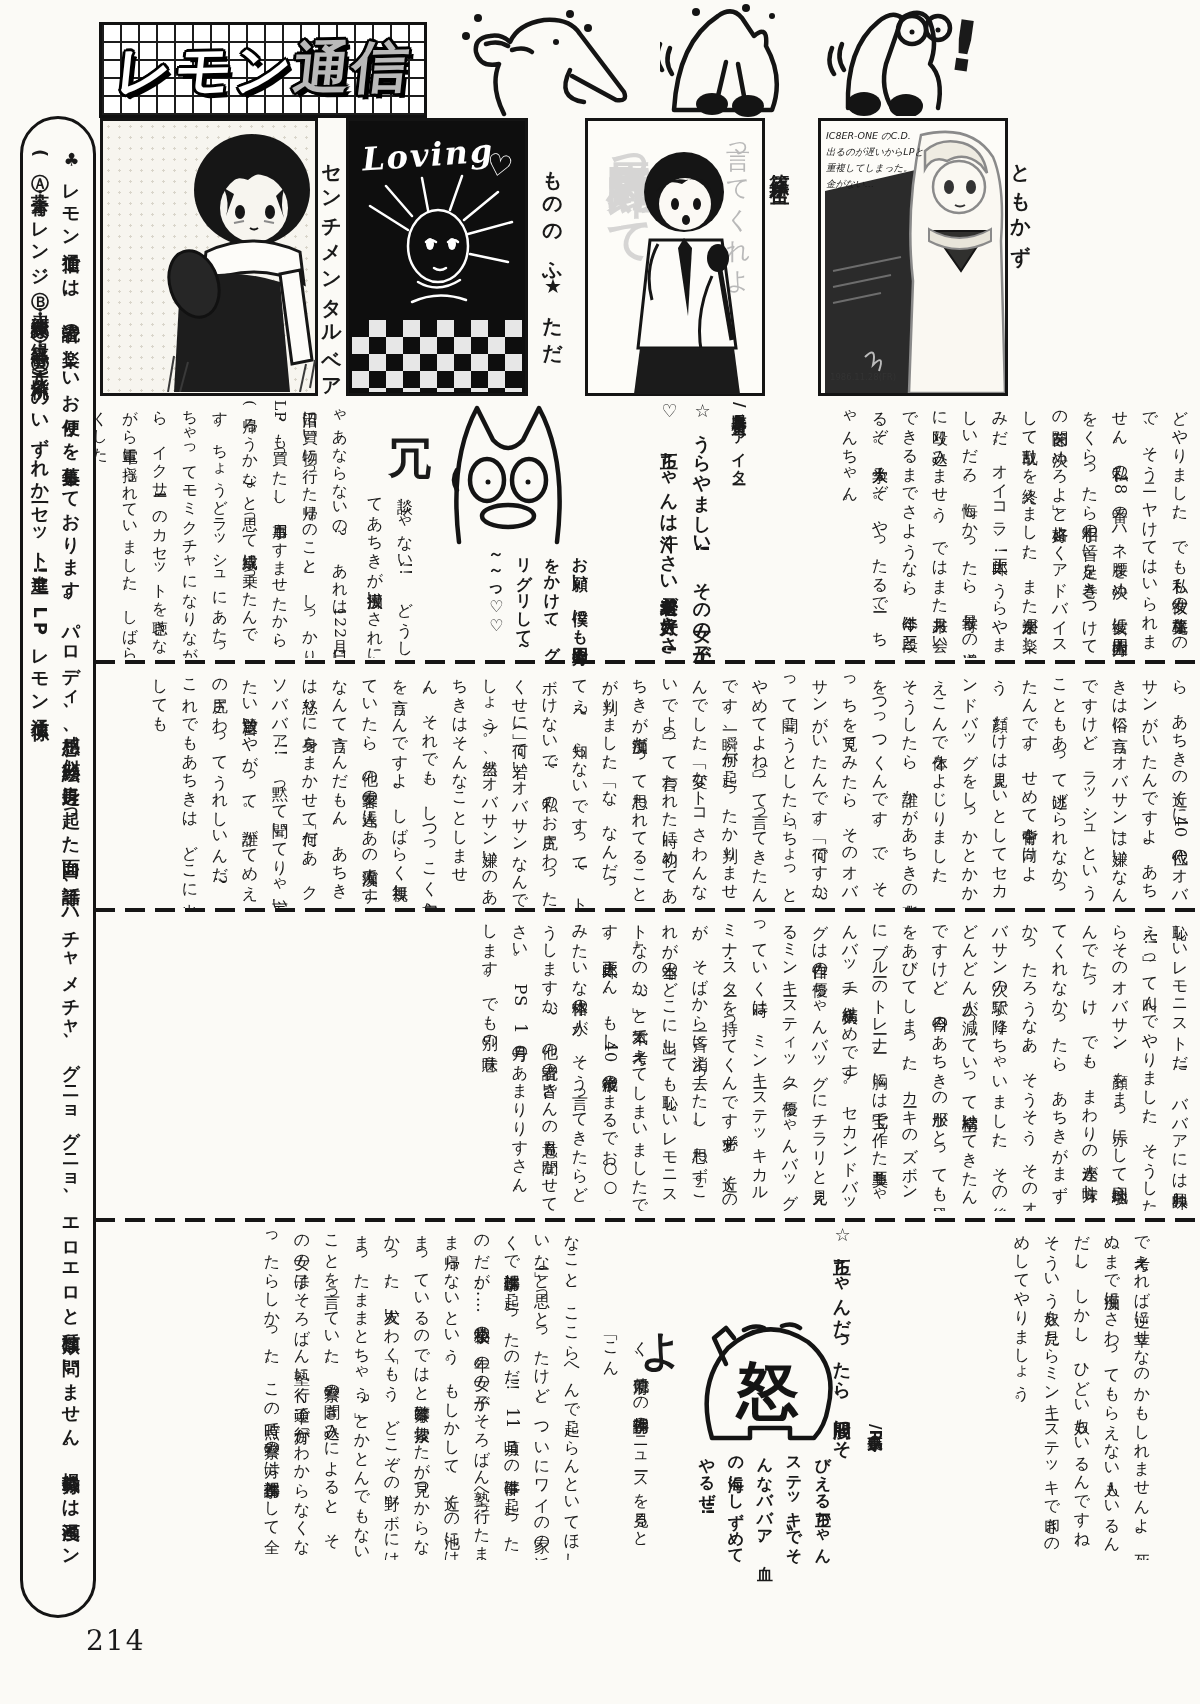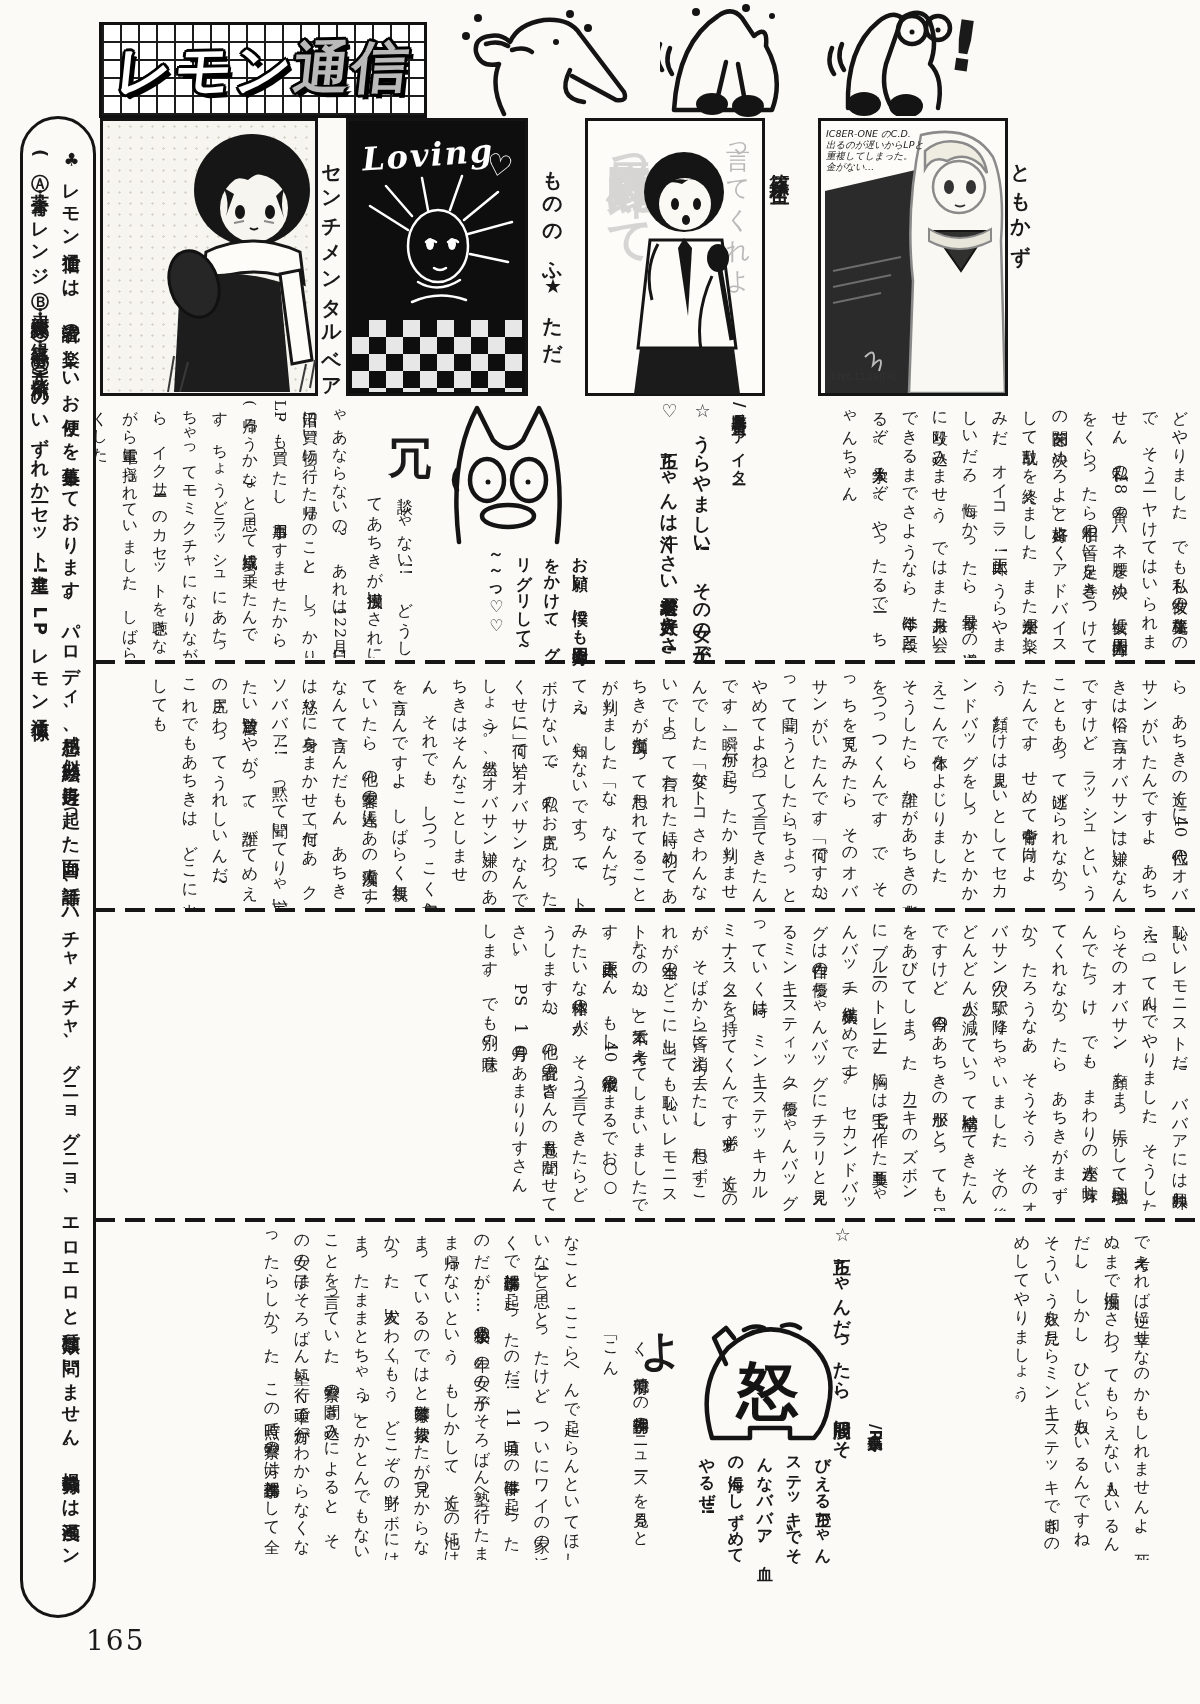--- a/index.html
+++ b/index.html
@@ -43,21 +43,21 @@
   #p2-title{left:362px;top:136px;font-size:32px;font-style:italic;font-weight:700;
             font-family:"DejaVu Serif",serif;color:#fff;letter-spacing:2px;transform:rotate(-4deg);}
   #p2-heart{left:486px;top:148px;font-size:30px;color:#fff;transform:rotate(12deg);}
   #p2-checker{left:352px;top:320px;width:170px;height:72px;opacity:.9;
       background:repeating-conic-gradient(#fff 0% 25%,transparent 0% 50%) 0 0/34px 34px;}
   #p3{left:585px;top:118px;width:180px;height:278px;background:#fdfcf8;}
   #p3-bg1{left:722px;top:128px;font-size:24px;color:#b9b9b9;letter-spacing:3px;}
   #p3-bg2{left:600px;top:126px;font-size:46px;color:#c9c9c9;letter-spacing:2px;font-weight:700;
           font-family:"DejaVu Sans",sans-serif;opacity:.75;}
   #p4{left:818px;top:118px;width:190px;height:278px;background:#fdfcf8;}
-  #p4-note{left:826px;top:128px;width:120px;font-size:9.5px;line-height:11px;font-style:italic;
+  #p4-note{left:826px;top:128px;width:120px;font-size:9.5px;line-height:16px;font-style:italic;
            font-family:"DejaVu Sans",sans-serif;z-index:3;}
   #p4-date{left:830px;top:372px;font-size:8.5px;font-family:"DejaVu Sans",sans-serif;color:#333;z-index:3;}
   .caption{font-size:20px;letter-spacing:4px;}
   #cap1{left:319px;top:150px;}
   #cap2{left:540px;top:156px;}
   #cap3{left:767px;top:158px;}
   #cap4{left:1008px;top:150px;}
 
   
   .divider{height:4px;background:repeating-linear-gradient(90deg,#161616 0 20px,transparent 20px 30px);}
@@ -263,15 +263,15 @@
   <svg class="abs" id="angry-doodle" width="148" height="124" viewBox="0 0 148 124">
     <path class="doodle" d="M20,118 Q4,64 36,28 Q74,-6 116,22 Q146,46 136,88 Q133,106 122,118 L98,118 L98,108 L58,108 L58,118 Z"></path>
     <path class="doodle" d="M34,44 L22,18 L34,8 L42,18" stroke-width="4"></path>
     <path class="doodle" d="M52,10 Q62,4 72,8 M90,6 Q100,2 108,8" stroke-width="3"></path>
     <text x="76" y="92" text-anchor="middle" font-size="62" font-weight="bold" font-family="'DejaVu Sans',sans-serif" fill="#141414">怒</text>
   </svg>
   <div class="abs gothic" id="init2">よ</div>
   <div class="abs v body-txt" id="l3a">く、他府県での誘拐事件のニュースを見ると「こん</div>
   <div class="abs v body-txt" id="l3b">なこと、ここらへんで起こらんといてほしいなー」と思っとったけど、ついにワイの家の近くで誘拐事件は起こったのだ!!　11月頃この事件は起こったのだが……某小学校の3年の女の子がそろばん塾へ行ったまま帰らないという。もしかして、近くの池にはまっているのではと警察等は捜索したが見つからなかった。友人いわく「もう、どこぞの野ツボにはまったままとちゃう?」とかとんでもないことを言っていた。警察の聞き込みによると、その女の子はそろばん塾に行く途中で行方がわからなくなったらしかった。この時点で警察の方は誘拐事件として全</div>
 
-  <div class="abs" id="pageno">165</div>
+  <div class="abs" id="pageno">214</div>
 
 </div>
 
 </body></html>

